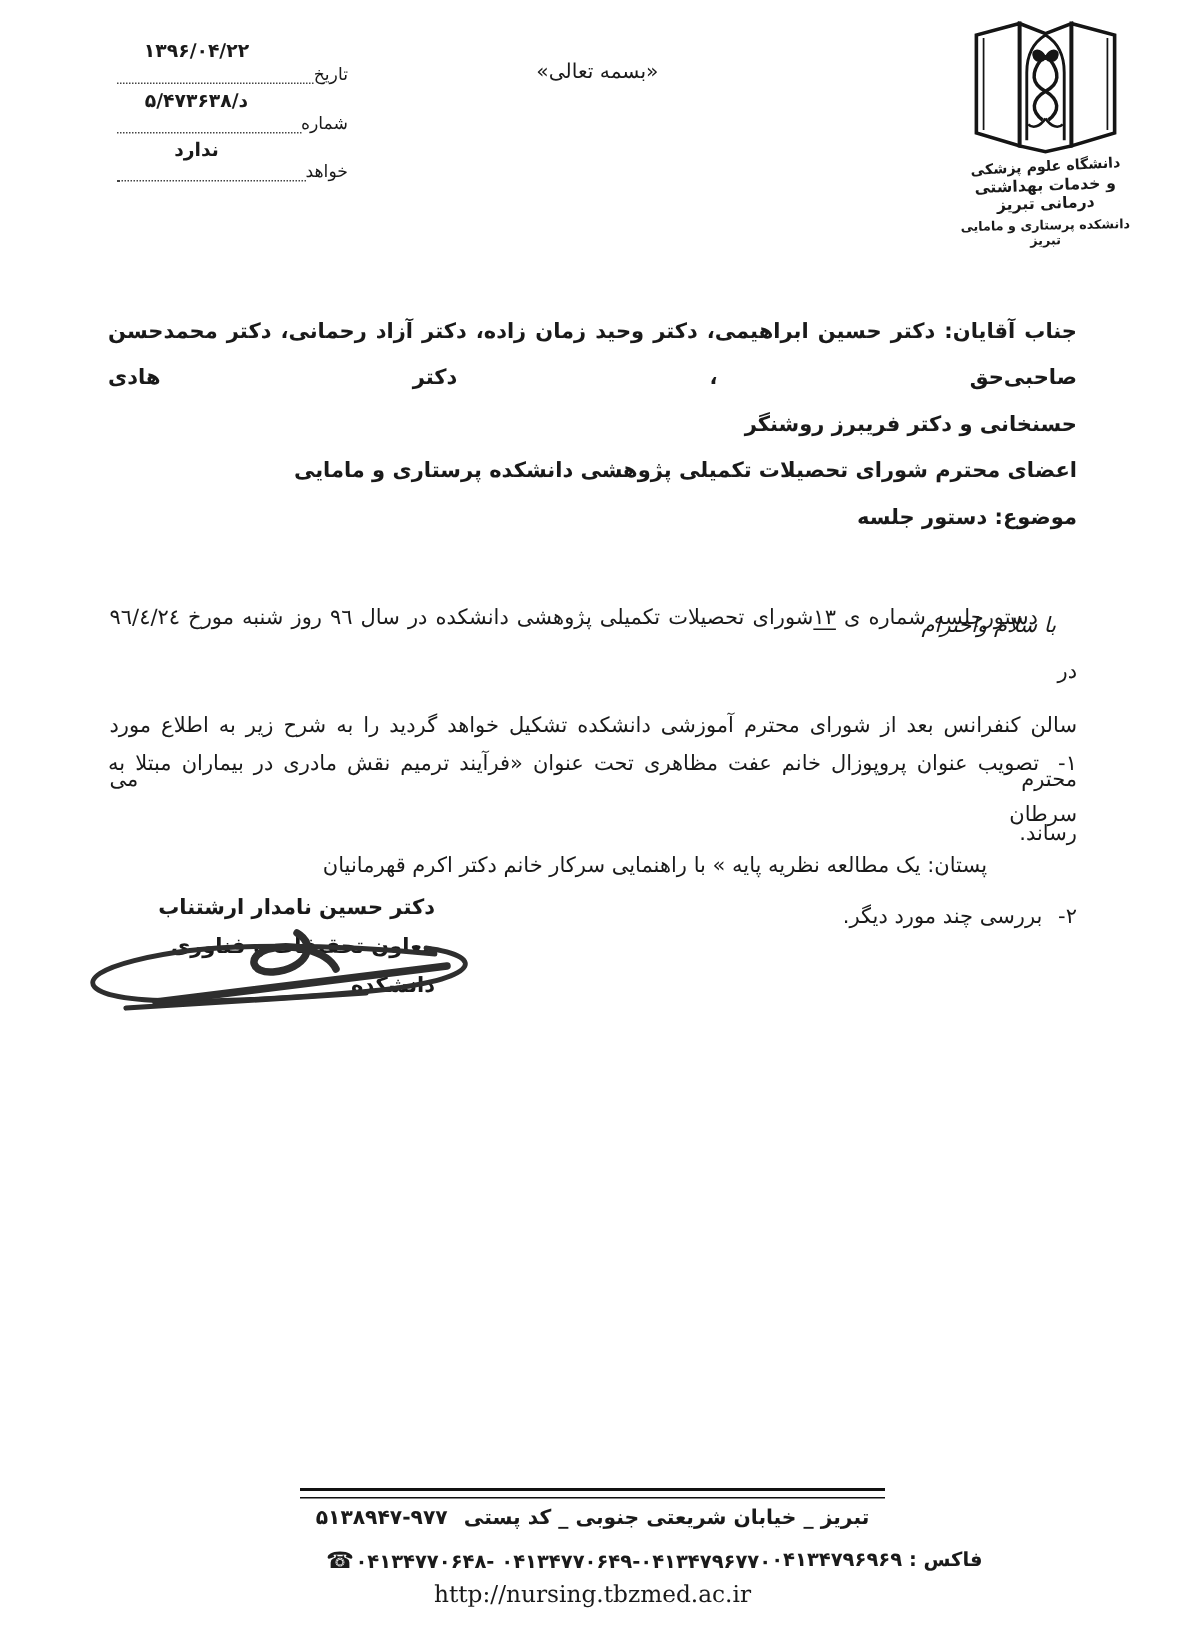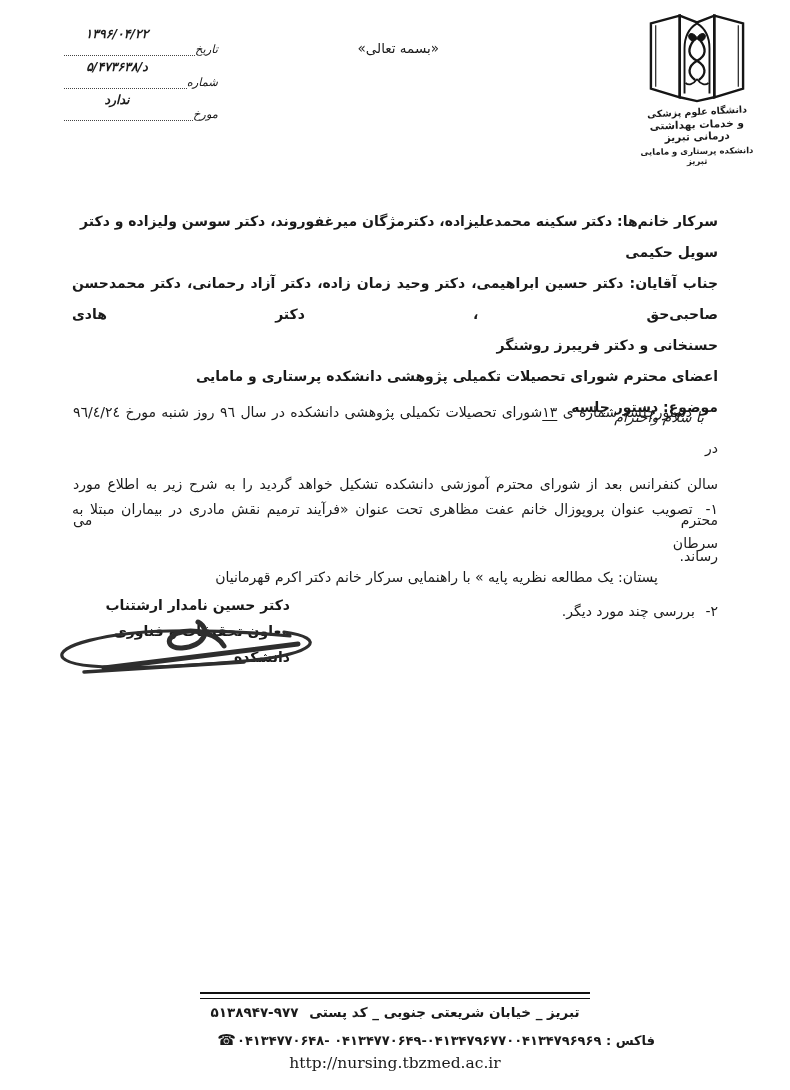--- a/index.html
+++ b/index.html
@@ -1,20 +1,20 @@
 <!DOCTYPE html>
 <html lang="fa"><head>
 <meta charset="utf-8">
 <style>
   html,body{margin:0;padding:0;background:#ffffff;}
   .page{position:relative;width:790px;height:1090px;background:#ffffff;overflow:hidden;
         direction:rtl;font-family:"DejaVu Sans",sans-serif;color:#1a1a1a;}
 
   
-  .hfields{position:absolute;top:26px;left:62px;width:158px;font-style:italic;}
+  .hfields{position:absolute;top:26px;left:76px;width:158px;}
   .hfield{margin-bottom:3px;}
   .hvalue{direction:ltr;width:106px;margin-right:50px;text-align:center;
           font-size:12.5px;font-weight:bold;margin-bottom:-3px;white-space:nowrap;}
   .hrow{display:flex;align-items:flex-end;justify-content:space-between;}
   .hlabel{flex:0 0 auto;font-size:11.5px;padding-right:2px;}
   .hdots{flex:1;border-bottom:1.5px dotted #444;height:1.05em;margin-left:2px;}
 
   
   .bismillah{position:absolute;top:40px;left:50%;transform:translateX(-46%);font-size:13.5px;}
 
@@ -77,21 +77,21 @@
     <div class="hfield">
       <div class="hvalue">۵/د/۴۷۳۶۳۸</div>
       <div class="hrow">
         <span class="hlabel">شماره</span>
         <span class="hdots"></span>
       </div>
     </div>
     <div class="hfield">
       <div class="hvalue">ندارد</div>
       <div class="hrow">
-        <span class="hlabel">مورخ</span>
+        <span class="hlabel">خواهد</span>
         <span class="hdots"></span>
       </div>
     </div>
   </div>
 
   <div class="bismillah">«بسمه تعالی»</div>
 
   <div class="logo">
     <span>
       <svg viewBox="0 0 120 100" width="116" height="96" fill="none" stroke="#151515">
@@ -107,21 +107,20 @@
         <path d="M60 74 C56 80 51 81 48 78" stroke-width="1.8"></path>
         <path d="M60 74 C64 80 69 81 72 78" stroke-width="1.8"></path>
       </svg>
     </span>
     <div class="logo-t1">دانشگاه علوم پزشکی</div>
     <div class="logo-t2">و خدمات بهداشتی درمانی تبریز</div>
     <div class="logo-t3">دانشکده پرستاری و مامایی تبریز</div>
   </div>
 
   <div class="recipients">
-    <div>سرکار خانم‌ها: دکتر سکینه محمدعلیزاده، دکترمژگان میرغفوروند، دکتر سوسن ولیزاده و دکتر سویل حکیمی</div>
     <div class="stretch">جناب آقایان: دکتر حسین ابراهیمی، دکتر وحید زمان زاده، دکتر آزاد رحمانی، دکتر محمدحسن صاحبی‌حق ، دکتر هادی</div>
     <div>حسنخانی و دکتر فریبرز روشنگر</div>
     <div>اعضای محترم شورای تحصیلات تکمیلی پژوهشی دانشکده پرستاری و مامایی</div>
     <div>موضوع: دستور جلسه</div>
   </div>
 
   <div class="salutation">با سلام واحترام</div>
 
   <div class="bodytext">
     <div class="b1 stretch"><span>دستورجلسه شماره ی </span><span class="u">١٣</span><span>شورای تحصیلات تکمیلی پژوهشی دانشکده در سال ٩٦ روز شنبه مورخ ٩٦/٤/٢٤ در</span></div>

